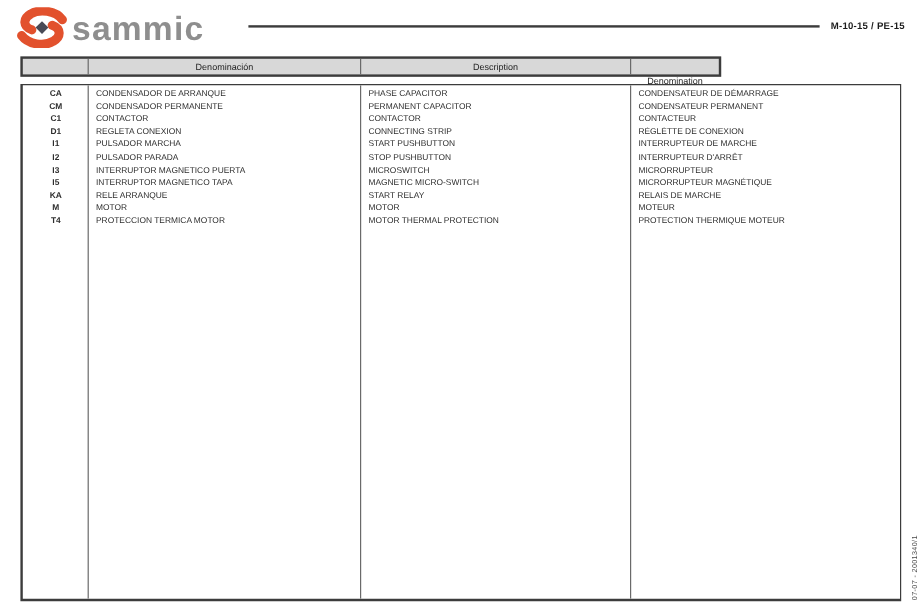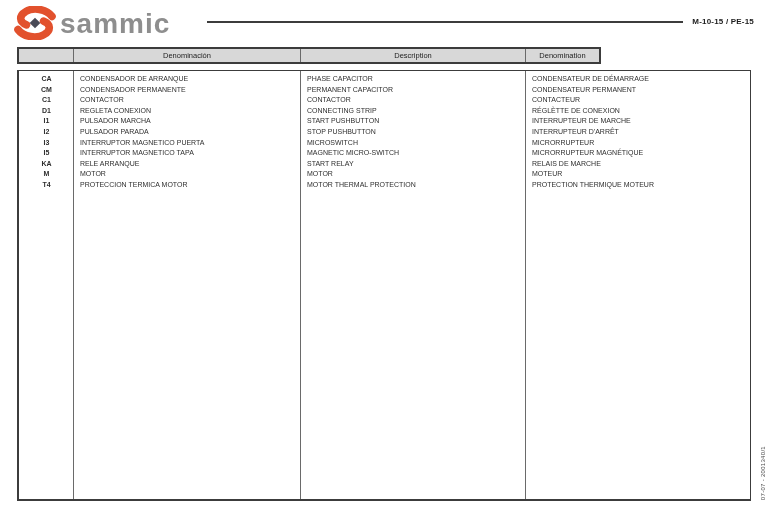--- a/index.html
+++ b/index.html
@@ -45,21 +45,21 @@
     display:flex;
   }
   .hcell{
     height:100%;display:flex;align-items:center;justify-content:center;
     font-size:7.5px;color:#1d1d1d;
     border-right:1px solid var(--line-gray);
   }
   .hcell.code{width:55px;}
   .hcell.c2{width:227px;}
   .hcell.c3{width:225px;}
-  .hcell.last{flex:1;border-right:none;}
+  .hcell.last{flex:1;border-right:none;margin-top:12px;}
   
   .tbody{
     position:absolute;left:17px;top:70px;width:734px;height:431px;
     border:2px solid var(--border-dark);
     border-top-width:1px;border-right-width:1px;
     background:#fff;
     padding-top:3px;
     overflow:hidden;
   }
   .vline{

